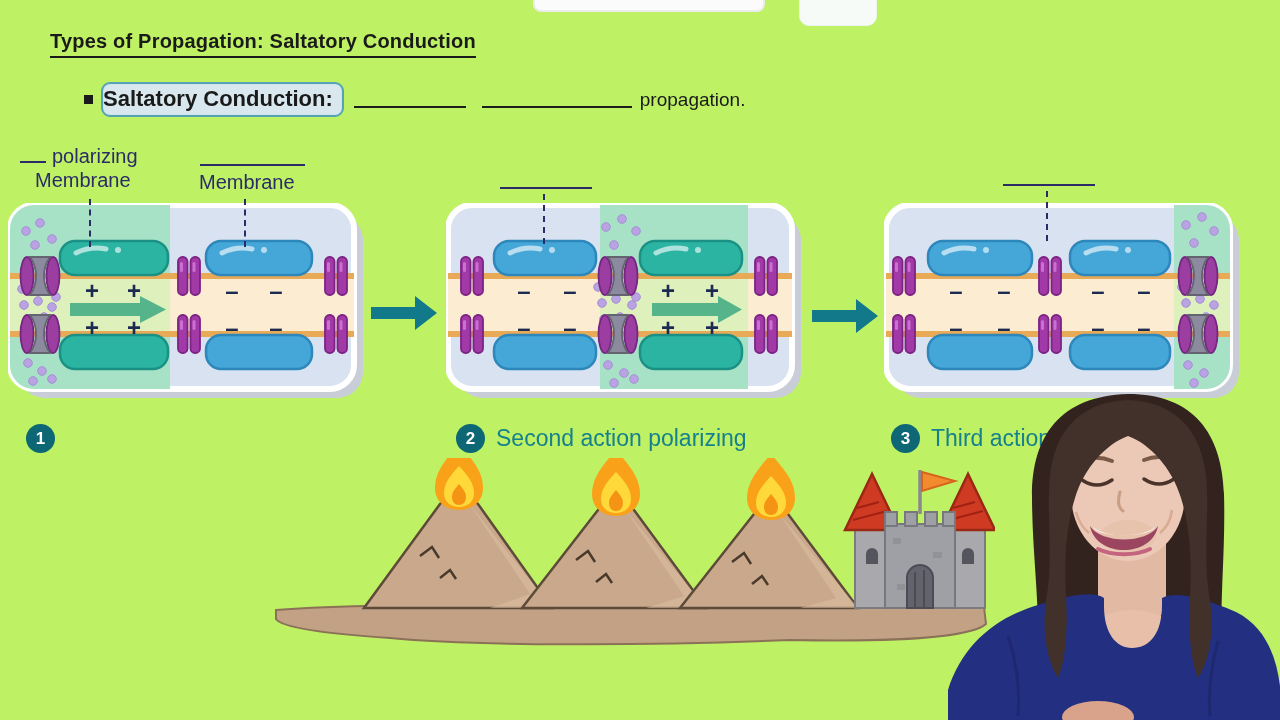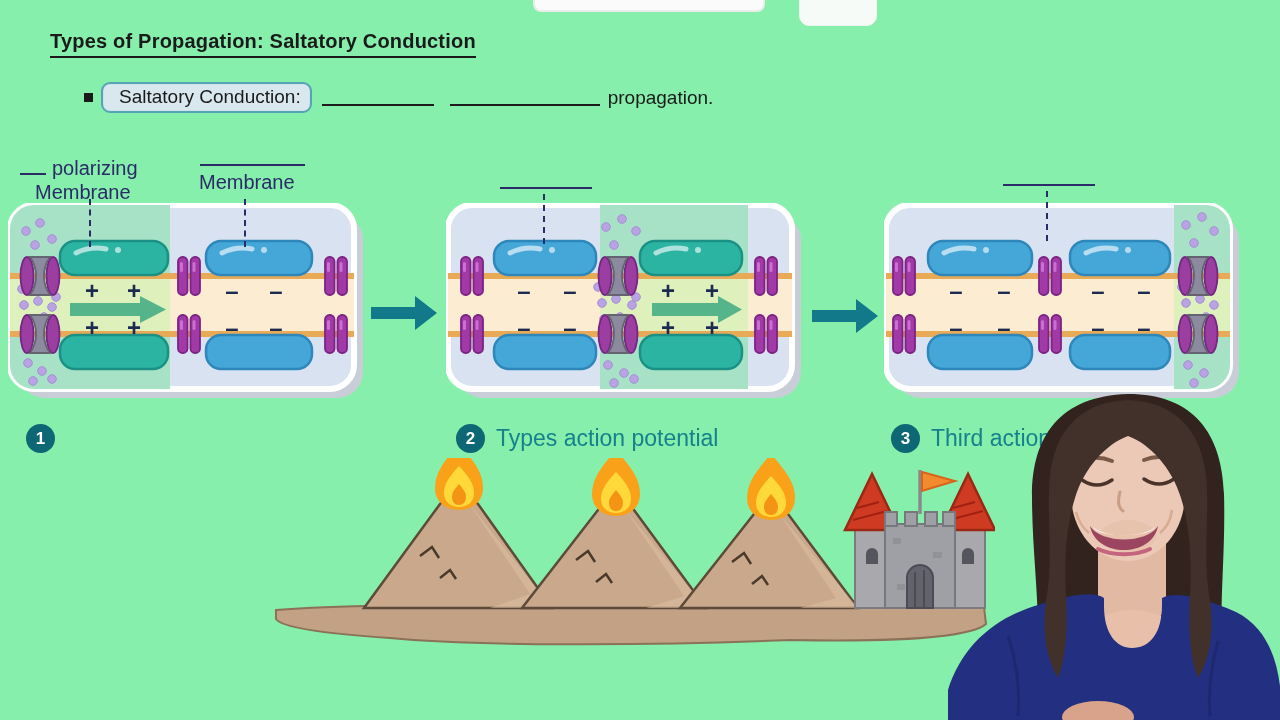--- a/index.html
+++ b/index.html
@@ -1,31 +1,31 @@
 <!DOCTYPE html>
 <html><head>
 <meta charset="utf-8">
 <style>
   html,body{margin:0;padding:0;background:#ffffff;}
-  #stage{position:relative;width:1280px;height:720px;overflow:hidden;background:#86efac;
+  #stage{position:relative;width:1280px;height:720px;overflow:hidden;background:#bef264;
          font-family:"Liberation Sans",sans-serif;color:#1a1a1a;}
   
   .cutoff-box{position:absolute;left:533px;top:-28px;width:228px;height:36px;border:2px solid #ececec;
               border-radius:8px;background:#fbfbfb;}
   .cutoff-box2{position:absolute;left:799px;top:-20px;width:76px;height:44px;border:1px solid #eef4ef;
               border-radius:10px;background:#f7fbf8;}
   
   .title{position:absolute;left:50px;top:30px;font-size:20px;font-weight:bold;
          border-bottom:2px solid #1a1a1a;padding-bottom:3px;letter-spacing:.2px;}
   
   .defrow{position:absolute;left:84px;top:82px;width:1170px;font-size:19px;display:flex;
           align-items:center;white-space:nowrap;}
   .bullet-sq{display:inline-block;width:9px;height:9px;background:#1a1a1a;margin-right:8px;flex:0 0 auto;}
   .termbox{display:inline-block;border:2px solid #55a3b4;background:#d9e8ee;border-radius:9px;
-           padding:2px 9px 3px 16px;font-weight:normal;font-size:19px;box-shadow:0 0 0 1px #cfe4ea inset;}
+           padding:2px 9px 3px 0;font-weight:bold;font-size:22px;box-shadow:0 0 0 1px #cfe4ea inset;}
   .blank{display:inline-block;border-bottom:2px solid #1c1c1c;height:14px;}
   .b1{width:112px;margin:0 8px 0 10px;}
   .b2{width:150px;margin:0 8px;}
   
   .diaglabel{position:absolute;color:#2b2b68;font-size:20px;line-height:24px;}
   .navyblank{display:inline-block;border-bottom:2.5px solid #2b2b68;height:13px;}
   .lineblank{position:absolute;border-bottom:2.5px solid #2b2b68;height:0;}
   .dash{position:absolute;width:0;border-left:2.5px dashed #2b2b68;z-index:4;}
   
   .diagram{position:absolute;top:203px;z-index:1;}
@@ -69,21 +69,21 @@
   <div class="title">Types of Propagation: Saltatory Conduction</div>
 
   <div class="defrow">
     <span class="bullet-sq"></span>
     <span class="termbox">Saltatory Conduction:</span>
     <span class="blank b1"></span>
     <span class="blank b2"></span>
     <span>propagation.</span>
   </div>
 
-  <div class="diaglabel" style="left:20px;top:156px;">
+  <div class="diaglabel" style="left:20px;top:144px;">
     <div><span class="navyblank" style="width:26px;margin-right:6px;"></span><span>polarizing</span></div>
     <div style="padding-left:15px;"><span>Membrane</span></div>
   </div>
   <div class="lineblank" style="left:200px;top:164px;width:105px;"></div>
   <div class="diaglabel" style="left:199px;top:170px;">
     <span>Membrane</span>
   </div>
 
   <div class="lineblank" style="left:500px;top:187px;width:92px;"></div>
   <div class="lineblank" style="left:1003px;top:184px;width:92px;"></div>
@@ -294,21 +294,21 @@
       <use href="#och" x="314" y="73"></use>
       <use href="#och" x="314" y="131"></use>
     </g>
   </svg>
 
   <div class="caption" style="left:26px;">
     <span class="badge">1</span>
   </div>
   <div class="caption" style="left:456px;">
     <span class="badge">2</span>
-    <span>Types action potential</span>
+    <span>Second action polarizing</span>
   </div>
   <div class="caption" style="left:891px;">
     <span class="badge">3</span>
     <span>Third action potential</span>
   </div>
 
   <svg id="mountain-scene" width="725" height="200" viewBox="0 0 725 200">
 
     <path d="M6,152 C80,146 130,149 170,146 L560,145 C625,147 692,145 714,149 L716,166 C700,180 620,184 520,182
              C380,188 200,188 120,180 C60,176 12,170 6,161 Z" fill="#c2a184" stroke="#8a7158" stroke-width="2"></path>

